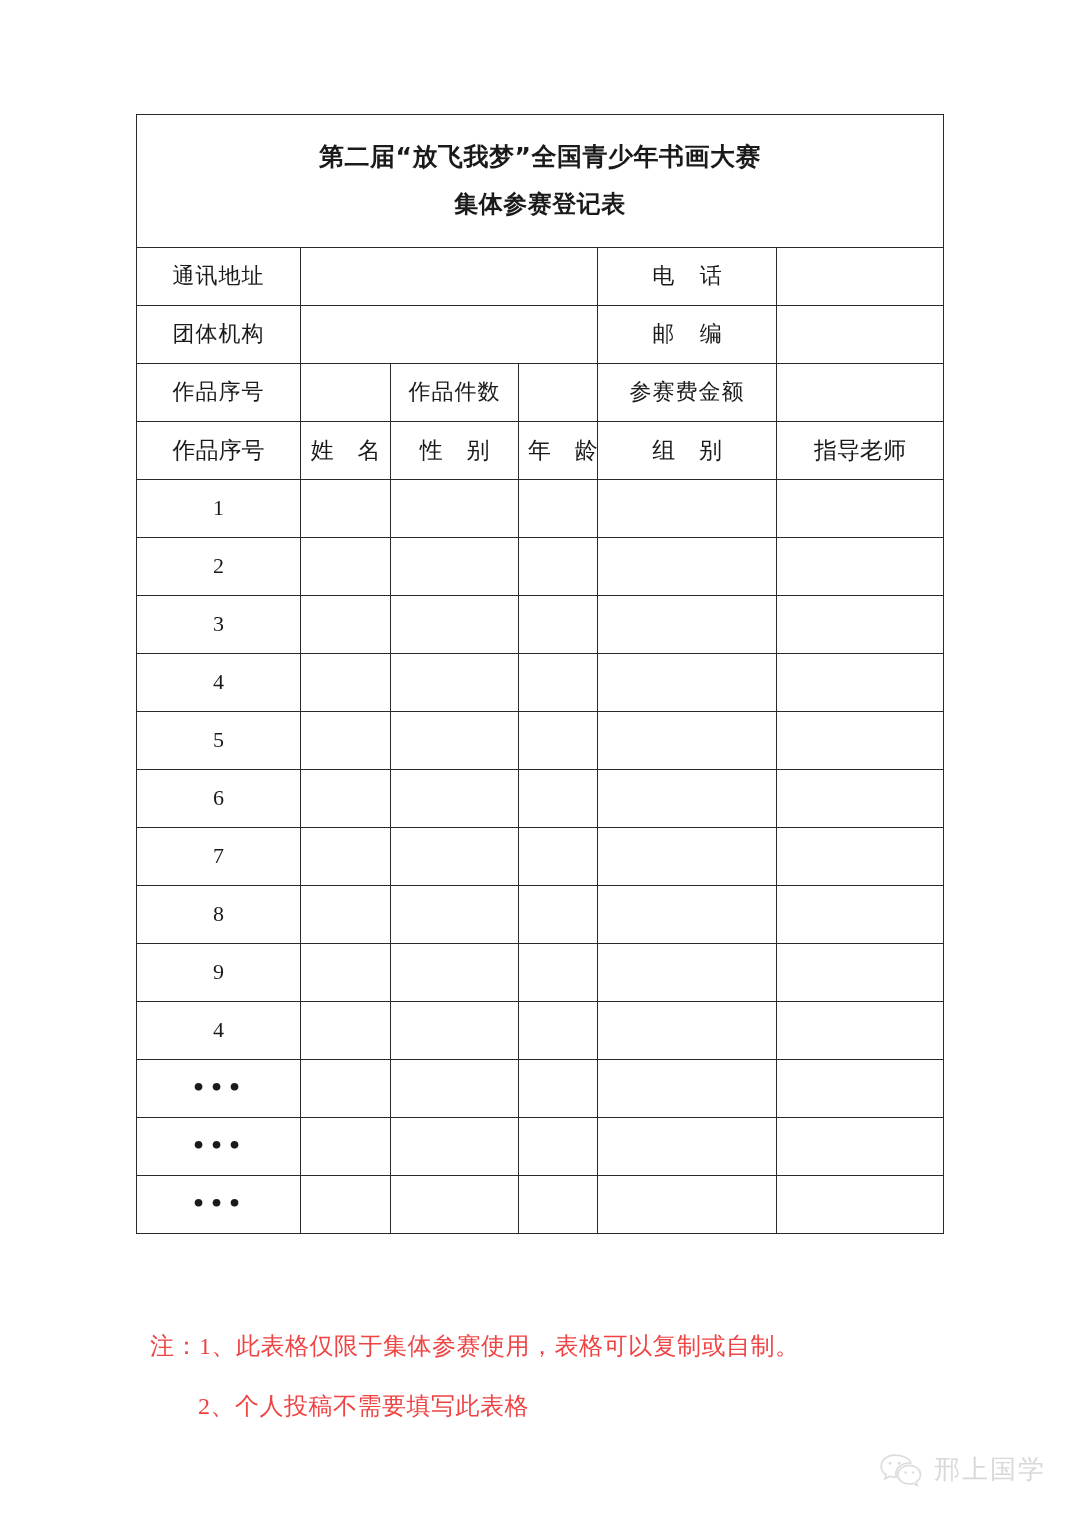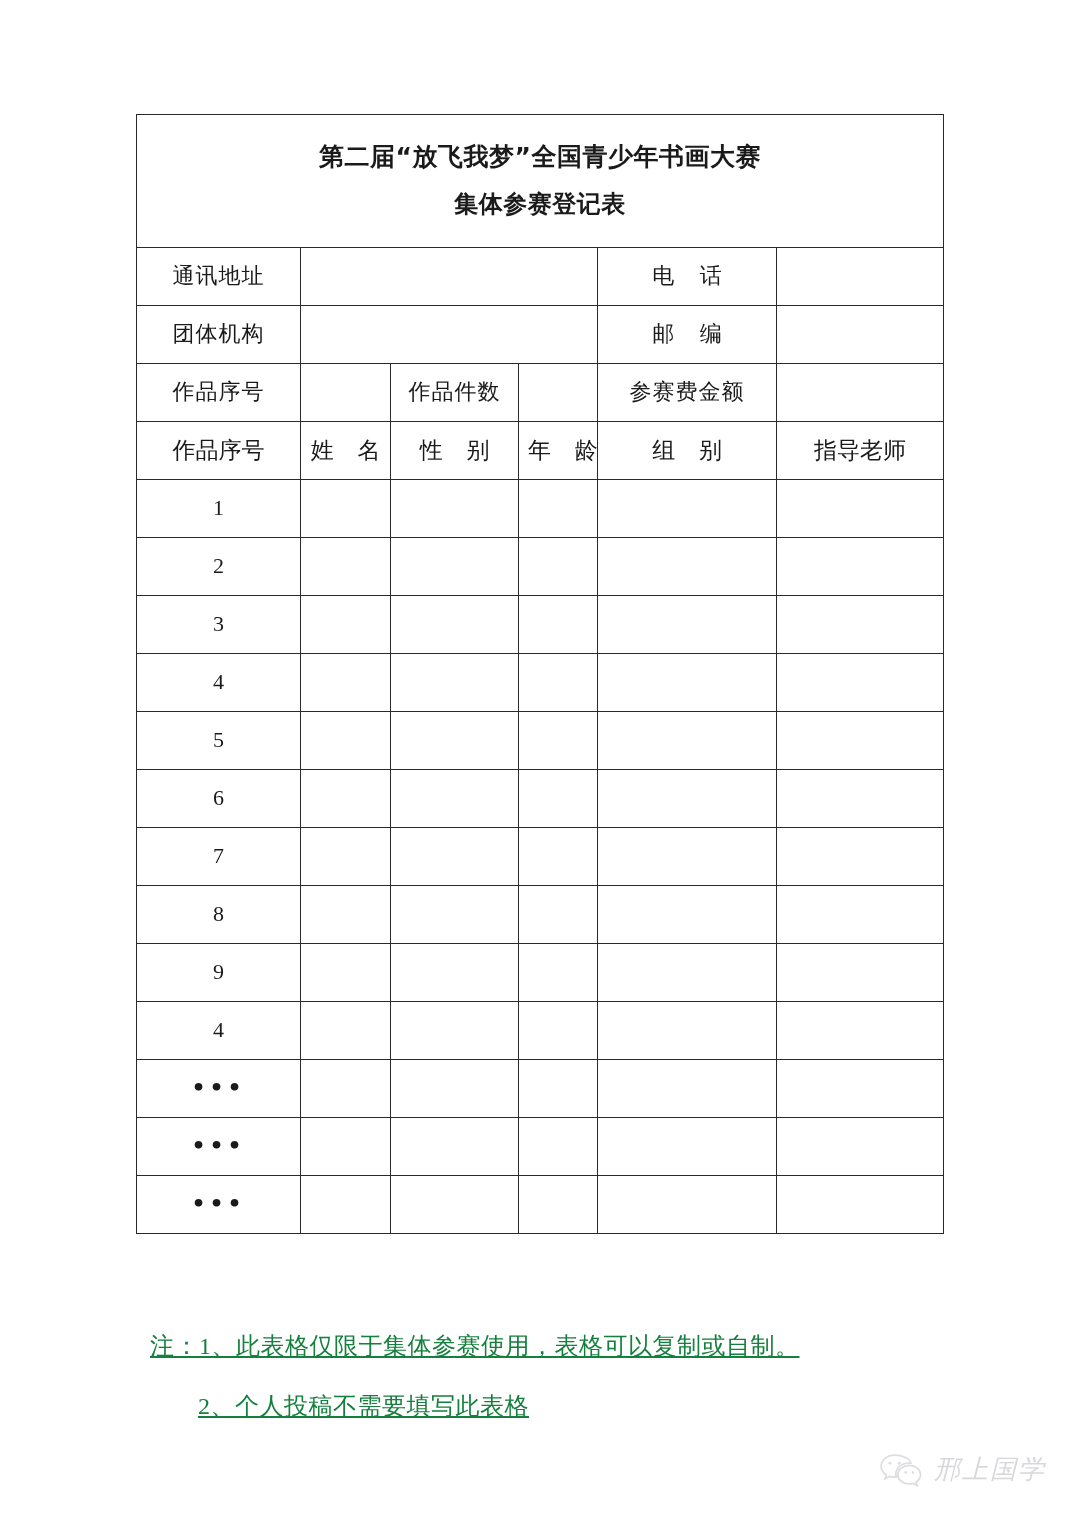--- a/index.html
+++ b/index.html
@@ -112,22 +112,21 @@
     position: absolute;
     left: 150px;
     top: 1330px;
     width: 820px;
   }
   .note-line {
     font-size: 24px;
     line-height: 1.35;
     letter-spacing: 0.5px;
     white-space: nowrap;
-    color: #15803d;
-    text-decoration: underline;
+    color: #ef4444;
   }
   .note-line.first { margin-bottom: 28px; }
   .note-line.second { padding-left: 48px; margin-top: 12px; }
 
   
   .footer-brand {
     position: absolute;
     left: 878px;
     top: 1452px;
     display: flex;
@@ -135,21 +134,20 @@
     gap: 10px;
     opacity: 0.55;
   }
   .wechat-icon { width: 46px; height: 34px; display: block; }
   .brand-text {
     font-family: "DejaVu Sans", "Liberation Sans", sans-serif;
     font-size: 26px;
     color: #b9b9bf;
     letter-spacing: 2px;
     white-space: nowrap;
-    font-style: italic;
   }
 </style>
 </head>
 <body>
 
 <div class="page">
 
   <table class="form-table">
     <colgroup>
       <col style="width:164px">

